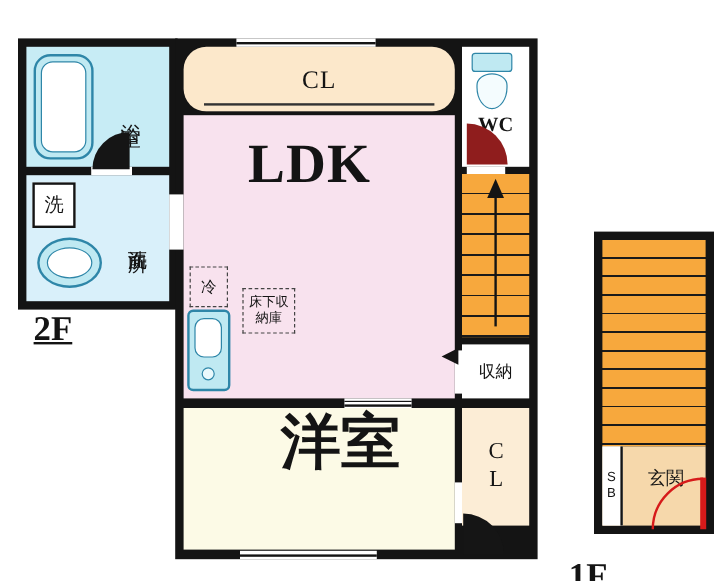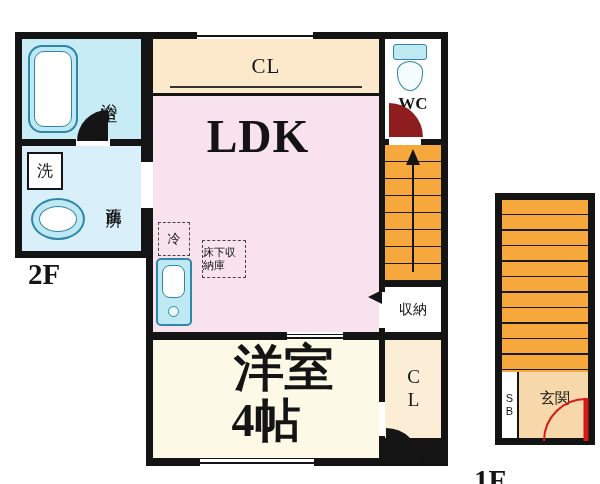--- a/index.html
+++ b/index.html
@@ -5,29 +5,29 @@
   * { margin:0; padding:0; box-sizing:border-box; }
   html,body { width:600px; height:484px; background:#ffffff; overflow:hidden;
               font-family:"Liberation Sans", sans-serif; color:#141414; }
   .plan { position:absolute; left:0; top:0; width:600px; height:484px; background:#fff; }
   .abs  { position:absolute; }
   .wallblock { position:absolute; background:#141414; }
   .room { position:absolute; }
   .gap  { position:absolute; background:#ffffff; }
   .hairline { position:absolute; background:#141414; }
   .center { display:flex; align-items:center; justify-content:center; }
-  .serif { font-family:"Liberation Serif", serif; }
+  .serif { font-family:"Liberation Serif", serif;border-radius:19px; }
   .vtext { writing-mode:vertical-rl; text-orientation:upright; letter-spacing:2px; }
   .dashedbox { position:absolute; border:1.5px dashed #444; background:transparent; }
   .fixture { position:absolute; background:#bfe9f2; border:2px solid #2e86a8; }
   .fixture-inner { position:absolute; background:#ffffff; border:1.5px solid #2e86a8; }
   .stairs2f { position:absolute; background:repeating-linear-gradient(to bottom,#f7a83d 0 15.5px,#1a1a1a 15.5px 17px); }
   .stairs1f { position:absolute; background:repeating-linear-gradient(to bottom,#f7a83d 0 14px,#1a1a1a 14px 15.5px); }
   .bigtitle { font-family:"Liberation Serif", serif; font-weight:700; line-height:1.02; text-align:center; }
-  .floorlabel { font-family:"Liberation Serif", serif; font-weight:700; font-size:29px; }
+  .floorlabel { font-family:"Liberation Serif", serif; font-weight:700; font-size:29px;text-decoration:underline; }
   svg.overlay { position:absolute; left:0; top:0; pointer-events:none; }
 </style>
 </head>
 <body>
 
 <div class="plan">
 
   <div class="wallblock" style="left:15px;top:32px;width:133px;height:226px"></div>
   <div class="wallblock" style="left:146px;top:32px;width:302px;height:434px"></div>
   <div class="wallblock" style="left:495px;top:193px;width:100px;height:252px"></div>
@@ -54,33 +54,32 @@
 
   <div class="room" style="left:385px;top:39px;width:56px;height:100px;background:#ffffff"></div>
   <div class="fixture" style="left:393px;top:44px;width:34px;height:16px;border-width:1.5px;border-radius:3px"></div>
   <div class="fixture-inner" style="left:397px;top:61px;width:26px;height:30px;background:#f4fcfe;border-radius:13px 13px 13px 13px / 10px 10px 18px 18px"></div>
   <div class="abs center serif" style="left:385px;top:94px;width:56px;height:20px;font-size:17px;font-weight:700">WC</div>
   <div class="gap" style="left:389px;top:139px;width:32px;height:6px"></div>
 
   <div class="room" style="left:153px;top:96px;width:226px;height:236px;background:#f8e2ee"></div>
   <div class="abs bigtitle" style="left:153px;top:114px;width:210px;font-size:46px;letter-spacing:1px">LDK</div>
   <div class="dashedbox center" style="left:158px;top:222px;width:32px;height:34px;font-size:13px">冷</div>
-  <div class="dashedbox center" style="left:202px;top:240px;width:44px;height:38px;font-size:11px;line-height:1.15;text-align:left">床下収納庫</div>
+  <div class="dashedbox center" style="left:202px;top:240px;width:44px;height:38px;font-size:11px;line-height:1.15;text-align:center">床下収納庫</div>
   <div class="fixture" style="left:156px;top:258px;width:36px;height:68px;border-radius:5px">
     <div class="fixture-inner" style="left:4px;top:5px;width:23px;height:33px;border-radius:8px"></div>
     <div class="fixture-inner" style="left:10px;top:46px;width:11px;height:11px;border-radius:50%;background:#eaf9fc"></div>
   </div>
 
   <div class="stairs2f" style="left:385px;top:145px;width:56px;height:136px"></div>
   <div class="room center" style="left:385px;top:287px;width:56px;height:45px;background:#ffffff;font-size:14px">収納</div>
   <div class="gap" style="left:379px;top:292px;width:6px;height:36px"></div>
 
   <div class="room" style="left:153px;top:340px;width:226px;height:118px;background:#fcfae6"></div>
   <div class="abs bigtitle" style="left:153px;top:343px;width:262px;font-size:50px">洋室</div>
-  <div class="abs bigtitle" style="left:153px;top:398px;width:226px;font-size:46px">4帖</div>
 
   <div class="room center" style="left:385px;top:340px;width:56px;height:98px;background:#fcedd6">
     <span class="vtext serif" style="font-size:19px">CL</span>
   </div>
   <div class="gap" style="left:379px;top:402px;width:6px;height:34px"></div>
 
   <div class="gap" style="left:287px;top:332px;width:56px;height:8px"></div>
   <div class="hairline" style="left:287px;top:333.5px;width:56px;height:1.5px"></div>
   <div class="hairline" style="left:287px;top:337px;width:56px;height:1.5px"></div>
 

